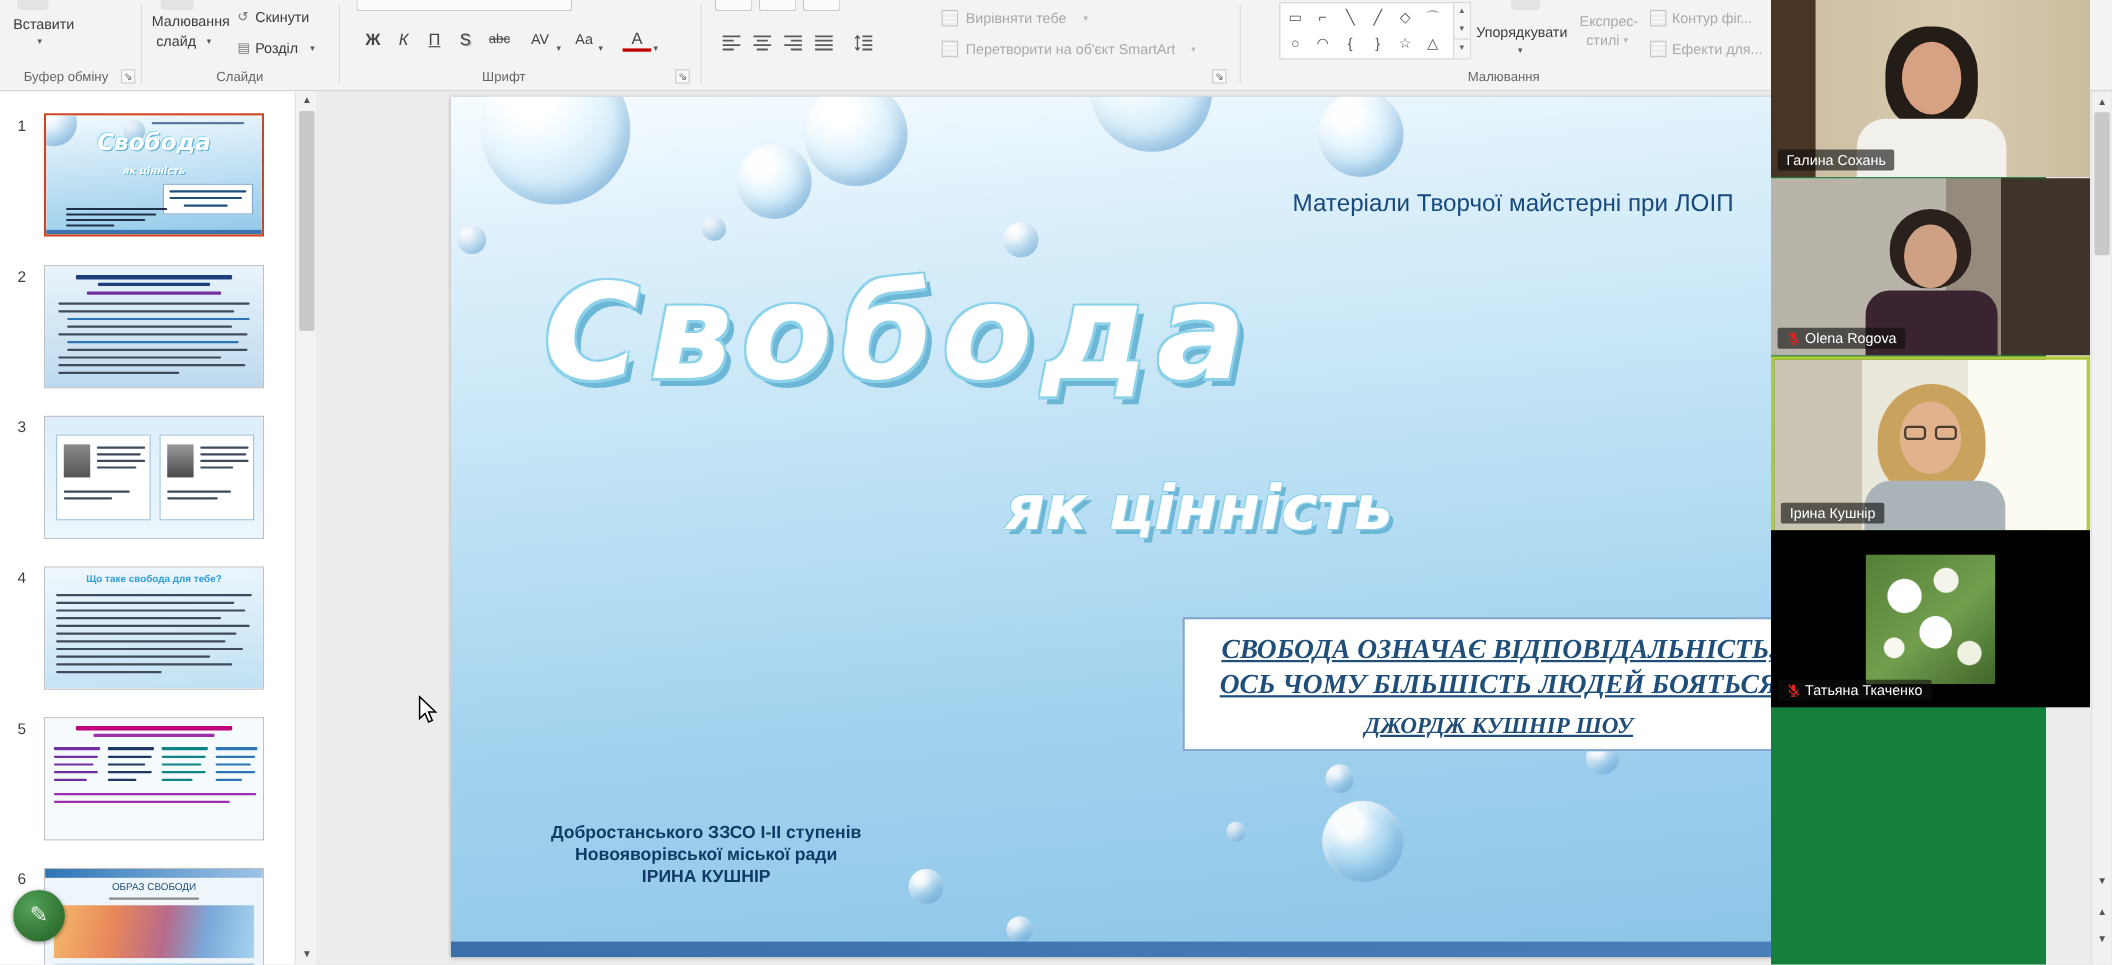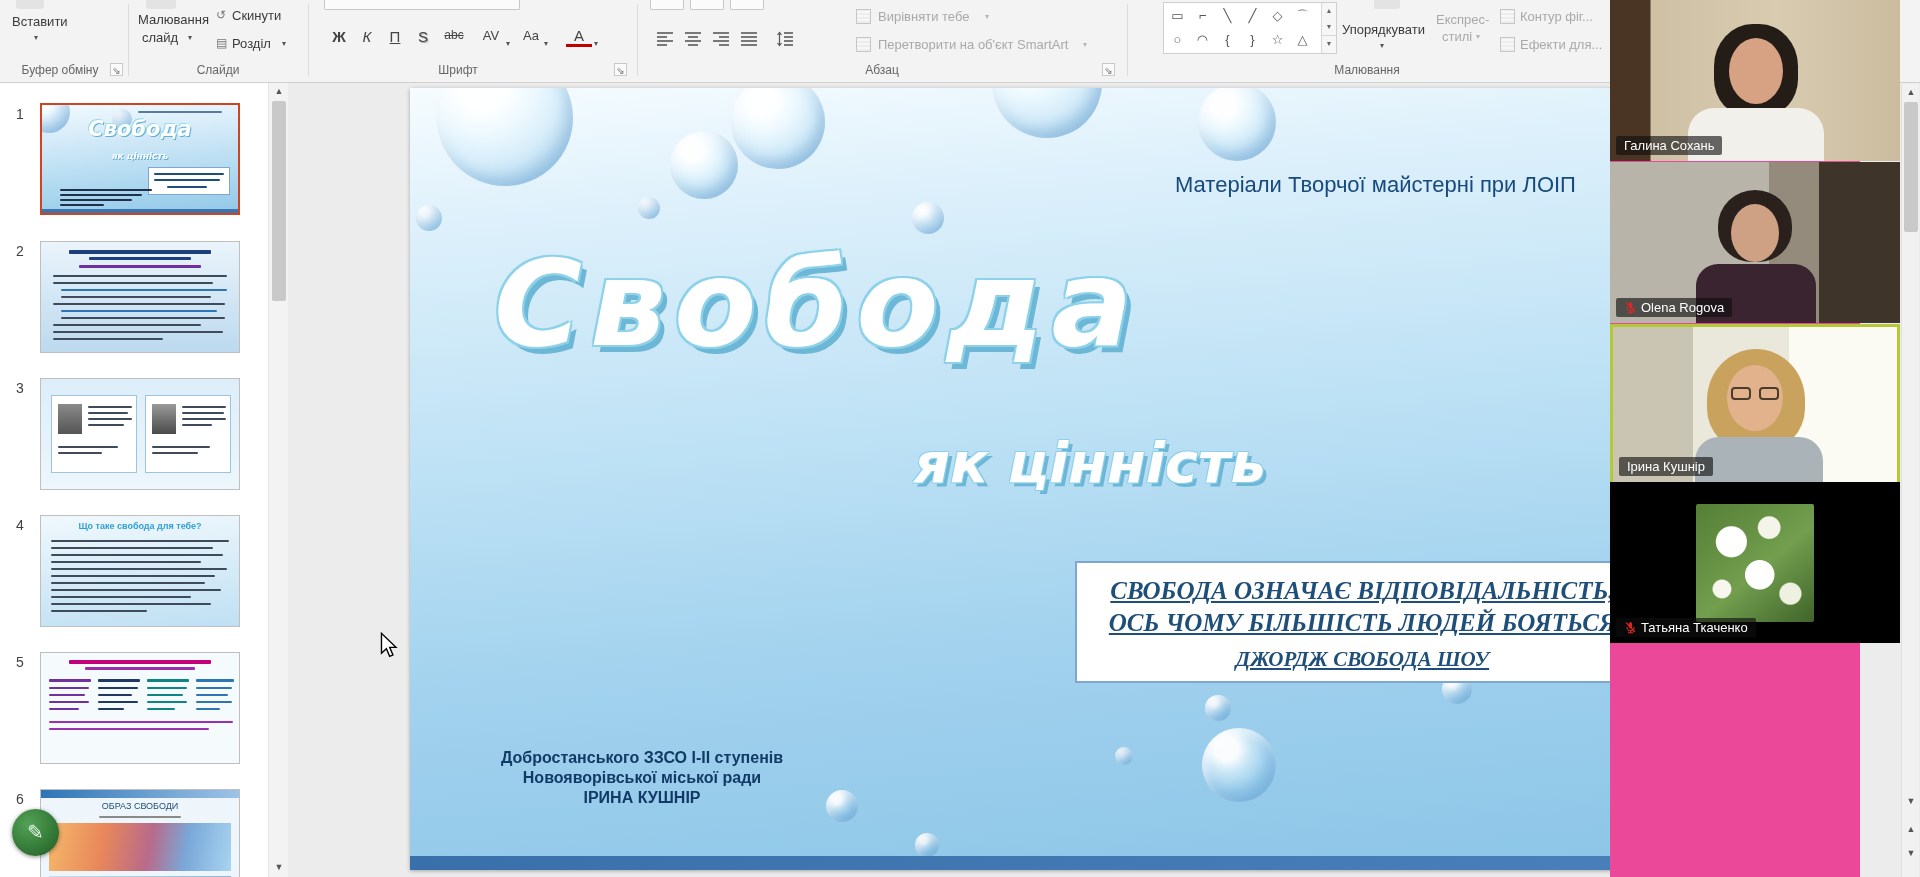--- a/index.html
+++ b/index.html
@@ -54,21 +54,21 @@
   .quotebox{position:absolute;left:665px;top:473px;width:575px;height:122px;background:#fff;border:2px solid #7da7cf;
     text-align:center;padding-top:12px;font-family:"Liberation Serif",serif;color:#1f4e79}
   .quotebox .ql{font-size:25px;font-weight:bold;font-style:italic;text-decoration:underline;line-height:32px}
   .quotebox .qa{font-size:21px;font-weight:bold;font-style:italic;text-decoration:underline;margin-top:8px}
   .credits{position:absolute;left:76px;top:660px;width:312px;text-align:center;font-size:16px;font-weight:bold;color:#123a66;line-height:20px}
 
   
   .rightscroll{position:absolute;left:1901px;top:84px;width:18px;height:793px;background:#f1f1f1;border-left:1px solid #e0e0e0}
 
   
-  .vpanel{position:absolute;left:1610px;top:0;width:250px;height:877px;background:#ec4899}
+  .vpanel{position:absolute;left:1610px;top:0;width:250px;height:877px;background:#15803d}
   .vtile{position:absolute;left:0;width:290px;height:161px;overflow:hidden;background:#222}
   .vtile.active{border:3px solid #b5c837}
   .vname{position:absolute;left:6px;bottom:6px;display:flex;align-items:center;gap:4px;background:rgba(15,15,15,.62);
     color:#fff;font-size:13px;padding:2px 8px;border-radius:2px;white-space:nowrap}
   .mic{width:13px;height:13px;flex:0 0 auto}
   .hair,.face,.torso{position:absolute}
   .t1{background:linear-gradient(90deg,#4a3423 0 40px,#cec0a4 41px,#d8cbb0 58%,#cbbc9f 100%)}
   .t2{background:linear-gradient(90deg,#b9b4aa 0 55%,#948b7d 55% 72%,#3e342a 72% 100%)}
   .t3{background:linear-gradient(90deg,#cac5b3 0 28%,#eae7db 28% 62%,#fbfaf3 62% 100%)}
   .t4{background:#000}
@@ -183,21 +183,20 @@
           <line x1="8" y1="14" x2="17" y2="14"></line>
         </g>
         <path d="M3.5 1.5 L3.5 14.5 M1.5 4 L3.5 1.5 L5.5 4 M1.5 12 L3.5 14.5 L5.5 12" stroke="#585858" fill="none" stroke-width="1.2"></path>
       </svg>
     <div class="disico" style="left:856px;top:9px"></div>
     <div class="rlabel dis" style="left:878px;top:9px">Вирівняти тебе</div>
     <div class="chev dis abs" style="left:985px;top:13px">▾</div>
     <div class="disico" style="left:856px;top:37px"></div>
     <div class="rlabel dis" style="left:878px;top:37px">Перетворити на об'єкт SmartArt</div>
     <div class="chev dis abs" style="left:1083px;top:41px">▾</div>
-    <div class="glabel" style="left:637px;width:490px">Абзац</div>
     <div class="launch" style="left:1102px;top:63px">⇘</div>
     <div class="vsep" style="left:1127px"></div>
 
     <div class="shapesbox">
       <span class="shapecell" style="left:1px;top:1px">▭</span>
       <span class="shapecell" style="left:26px;top:1px">⌐</span>
       <span class="shapecell" style="left:51px;top:1px">╲</span>
       <span class="shapecell" style="left:76px;top:1px">╱</span>
       <span class="shapecell" style="left:101px;top:1px">◇</span>
       <span class="shapecell" style="left:126px;top:1px">⌒</span>
@@ -370,21 +369,21 @@
       <div class="bubble" style="left:416px;top:702px;width:32px;height:32px"></div>
       <div class="bubble" style="left:505px;top:745px;width:24px;height:24px"></div>
 
       <div class="slide-header">Матеріали Творчої майстерні при ЛОІП</div>
       <div class="slide-title">Свобода</div>
       <div class="slide-subtitle">як цінність</div>
 
       <div class="quotebox">
         <div class="ql">СВОБОДА ОЗНАЧАЄ ВІДПОВІДАЛЬНІСТЬ,</div>
         <div class="ql">ОСЬ ЧОМУ БІЛЬШІСТЬ ЛЮДЕЙ БОЯТЬСЯ</div>
-        <div class="qa">ДЖОРДЖ СВОБОДА ШОУ</div>
+        <div class="qa">ДЖОРДЖ КУШНІР ШОУ</div>
       </div>
 
       <div class="credits">
         <div>Добростанського ЗЗСО І-ІІ ступенів</div>
         <div>Новояворівської міської ради</div>
         <div>ІРИНА КУШНІР</div>
       </div>
 
       <div class="slide-bottom-strip"></div>
     </div>

